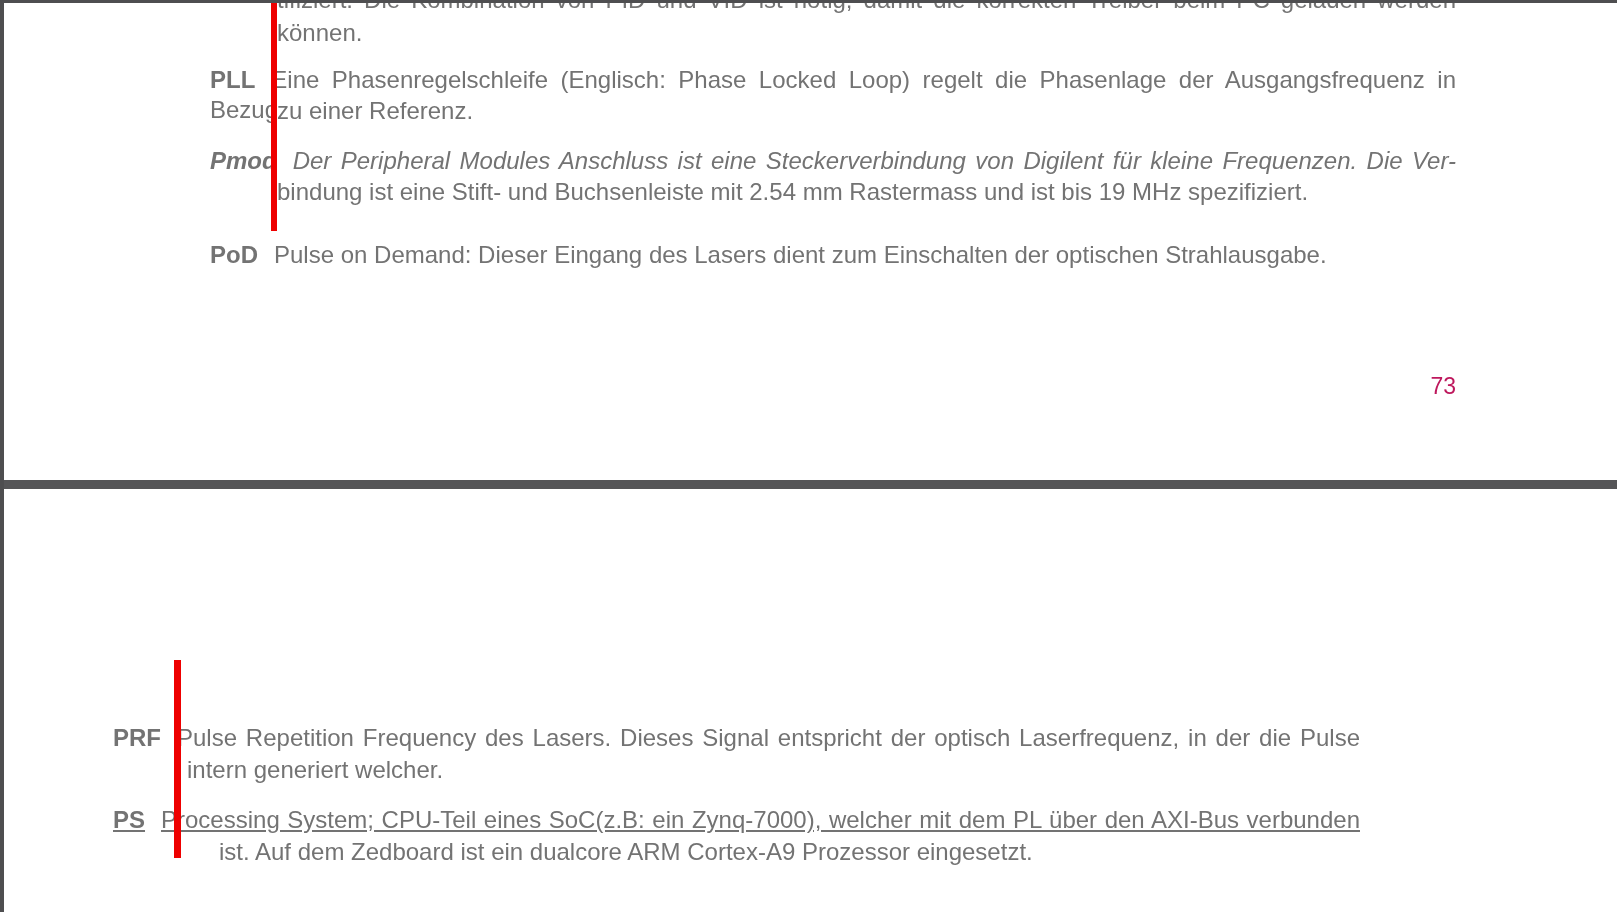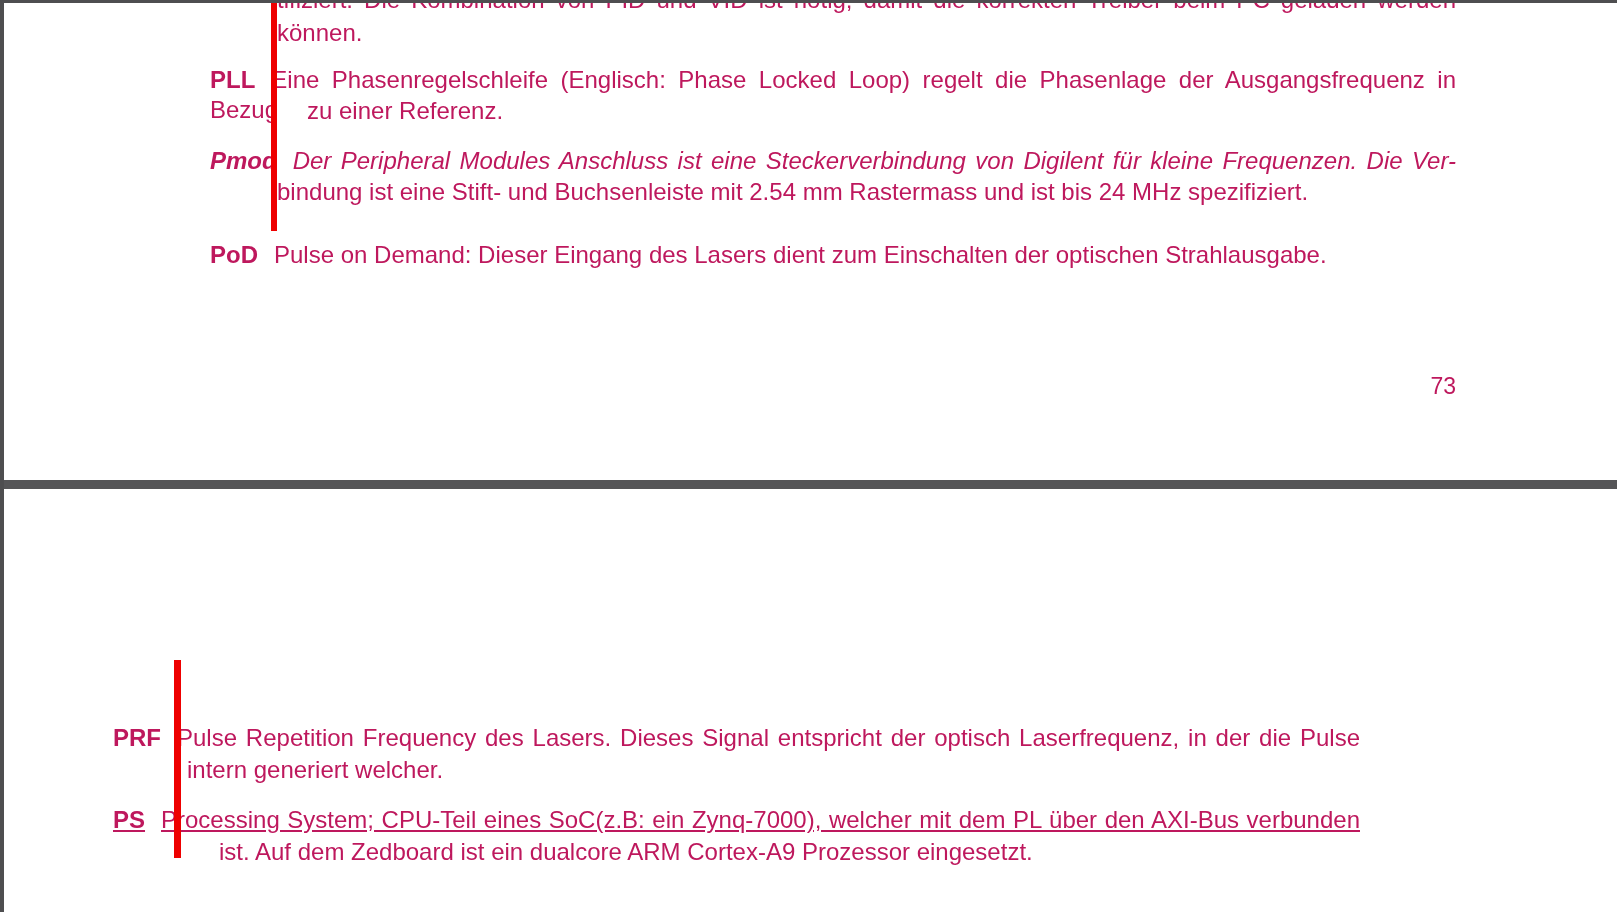--- a/index.html
+++ b/index.html
@@ -8,21 +8,21 @@
     width: 1617px;
     height: 912px;
     background: #ffffff;
     overflow: hidden;
     font-family: "Liberation Sans", sans-serif;
   }
   .ln {
     position: absolute;
     font-size: 24px;
     line-height: 30px;
-    color: #be185d;
+    color: #737373;
     white-space: nowrap;
   }
   .just {
     white-space: normal;
     text-align: justify;
     text-align-last: justify;
   }
   b.term { font-weight: 700; margin-right: 16px; }
   .change-bar {
     position: absolute;
@@ -58,26 +58,26 @@
 
   <div>
 
     <div class="ln just" style="left:277px; top:-15px; width:1179px;">tifiziert. Die Kombination von PID und VID ist nötig, damit die korrekten Treiber beim PC geladen werden</div>
 
     <div class="ln" style="left:277px; top:18px;">können.</div>
 
     <div class="ln just" style="left:210px; top:65px; width:1246px;">
       <b class="term">PLL</b><span>Eine Phasenregelschleife (Englisch: Phase Locked Loop) regelt die Phasenlage der Ausgangsfrequenz in Bezug</span>
     </div>
-    <div class="ln" style="left:277px; top:96px;padding-left:30px;">zu einer Referenz.</div>
+    <div class="ln" style="left:277px; top:96px;">zu einer Referenz.</div>
 
     <div class="ln just" style="left:210px; top:146px; width:1246px;font-style:italic;">
       <b class="term">Pmod</b><span>Der Peripheral Modules Anschluss ist eine Steckerverbindung von Digilent für kleine Frequenzen. Die Ver-</span>
     </div>
-    <div class="ln" style="left:277px; top:177px;">bindung ist eine Stift- und Buchsenleiste mit 2.54 mm Rastermass und ist bis 24 MHz spezifiziert.</div>
+    <div class="ln" style="left:277px; top:177px;">bindung ist eine Stift- und Buchsenleiste mit 2.54 mm Rastermass und ist bis 19 MHz spezifiziert.</div>
 
     <div class="ln" style="left:210px; top:240px;">
       <b class="term">PoD</b><span>Pulse on Demand: Dieser Eingang des Lasers dient zum Einschalten der optischen Strahlausgabe.</span>
     </div>
 
     <div class="change-bar" style="left:271px; top:0; width:6px; height:231px;"></div>
 
     <div class="page-number" style="left:1256px; top:372px; width:200px;">73</div>
   </div>
 

